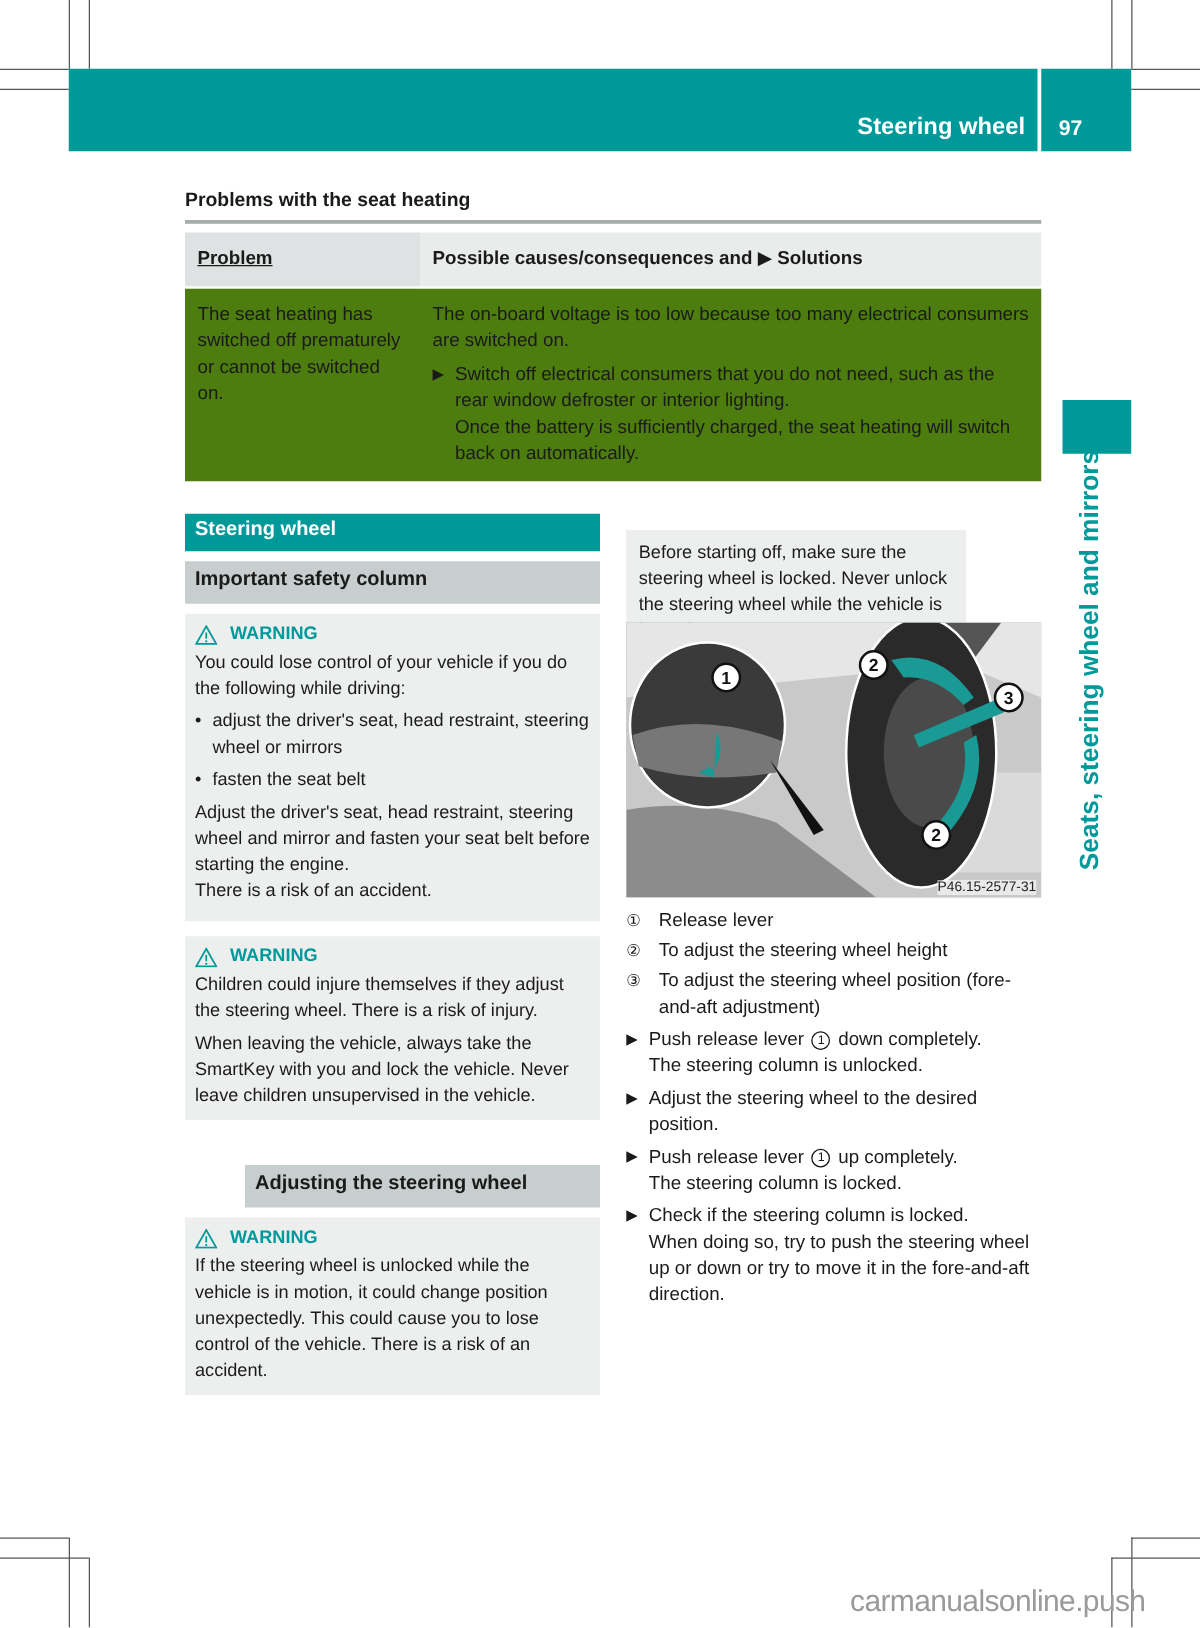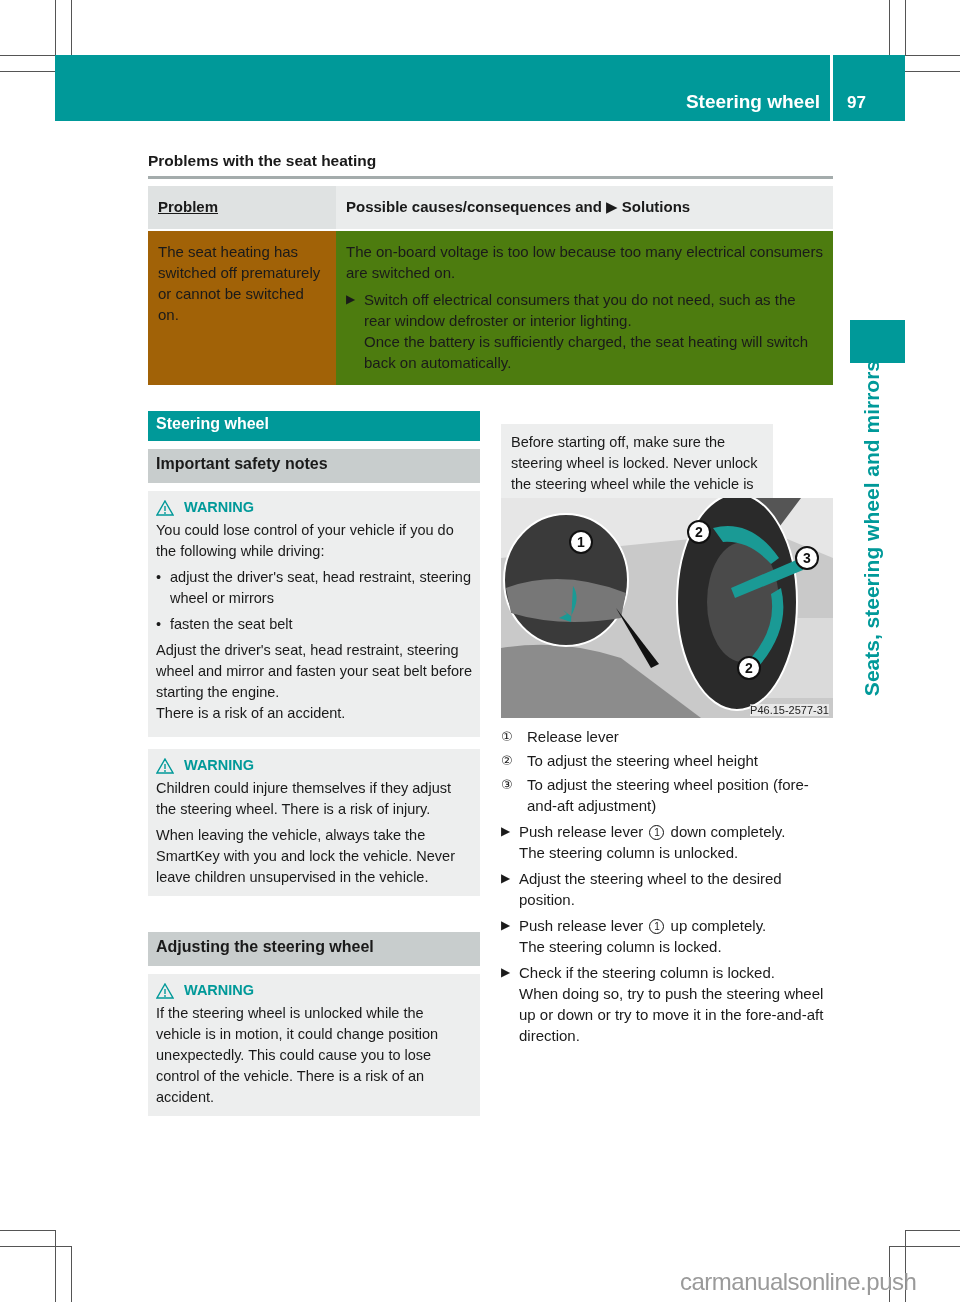--- a/index.html
+++ b/index.html
@@ -36,21 +36,21 @@
   }
   table.probs {
     position:absolute; left:148px; top:186px; width:685px; border-collapse:separate; border-spacing:0;
     font-size:15px; line-height:21px;
   }
   table.probs th, table.probs td { vertical-align:top; text-align:left; }
   table.probs th {
     background:#dfe2e2; font-weight:bold; padding:10px 10px 12px 10px; border-bottom:2px solid #fff;
   }
   table.probs td { padding:10px 8px 12px 10px; }
-  table.probs td.c1 { background:#a16207; width:168px; }
+  table.probs td.c1 { background:#4d7c0f; width:168px; }
   table.probs td.c2 { background:#4d7c0f; }
   table.probs th.h1 { border-right:0; width:168px;text-decoration:underline; }
   table.probs th.h2 { background:#eaecec; }
   .step { display:flex; margin-top:6px; }
   .step .arrow { width:18px; flex:none; font-size:12px; line-height:21px; }
   .col-left { position:absolute; left:148px; width:332px; }
   .col-right { position:absolute; left:501px; width:272px;margin-top:13px; }
   .teal-head {
     background:#009999; color:#fff; font-weight:bold; font-size:16px; padding:4px 8px; height:22px;
   }
@@ -129,21 +129,21 @@
           <div>Once the battery is sufficiently charged, the seat heating will switch back on automatically.</div>
         </div>
       </div>
     </td>
   </tr>
 </tbody>
   </table>
 
 <div class="col-left" style="top:411px;">
   <div class="teal-head">Steering wheel</div>
-  <div class="grey-head" style="margin-top:8px;">Important safety notes</div>
+  <div class="grey-head" style="margin-top:8px;">Important safety column</div>
   <div class="warn-box" style="margin-top:8px;">
     <div class="warn-title">
       <svg width="18" height="16" viewBox="0 0 18 16">
           <path d="M9 1 L17 15 L1 15 Z" fill="none" stroke="#009999" stroke-width="1.4"></path>
           <line x1="9" y1="6" x2="9" y2="11" stroke="#009999" stroke-width="1.4"></line>
           <circle cx="9" cy="13" r="0.9" fill="#009999"></circle>
         </svg>
       <span>WARNING</span>
     </div>
     <p>You could lose control of your vehicle if you do the following while driving:</p>
@@ -163,21 +163,21 @@
       <svg width="18" height="16" viewBox="0 0 18 16">
           <path d="M9 1 L17 15 L1 15 Z" fill="none" stroke="#009999" stroke-width="1.4"></path>
           <line x1="9" y1="6" x2="9" y2="11" stroke="#009999" stroke-width="1.4"></line>
           <circle cx="9" cy="13" r="0.9" fill="#009999"></circle>
         </svg>
       <span>WARNING</span>
     </div>
     <p>Children could injure themselves if they adjust the steering wheel. There is a risk of injury.</p>
     <p style="margin-bottom:0;">When leaving the vehicle, always take the SmartKey with you and lock the vehicle. Never leave children unsupervised in the vehicle.</p>
   </div>
-  <div class="grey-head" style="margin-top:36px;">Adjusting the steering wheel</div>
+  <div class="grey-head" style="margin-top:36px;margin-left:48px;">Adjusting the steering wheel</div>
   <div class="warn-box" style="margin-top:8px;">
     <div class="warn-title">
       <svg width="18" height="16" viewBox="0 0 18 16">
           <path d="M9 1 L17 15 L1 15 Z" fill="none" stroke="#009999" stroke-width="1.4"></path>
           <line x1="9" y1="6" x2="9" y2="11" stroke="#009999" stroke-width="1.4"></line>
           <circle cx="9" cy="13" r="0.9" fill="#009999"></circle>
         </svg>
       <span>WARNING</span>
     </div>
     <p style="margin-bottom:0;">If the steering wheel is unlocked while the vehicle is in motion, it could change position unexpectedly. This could cause you to lose control of the vehicle. There is a risk of an accident.</p>

